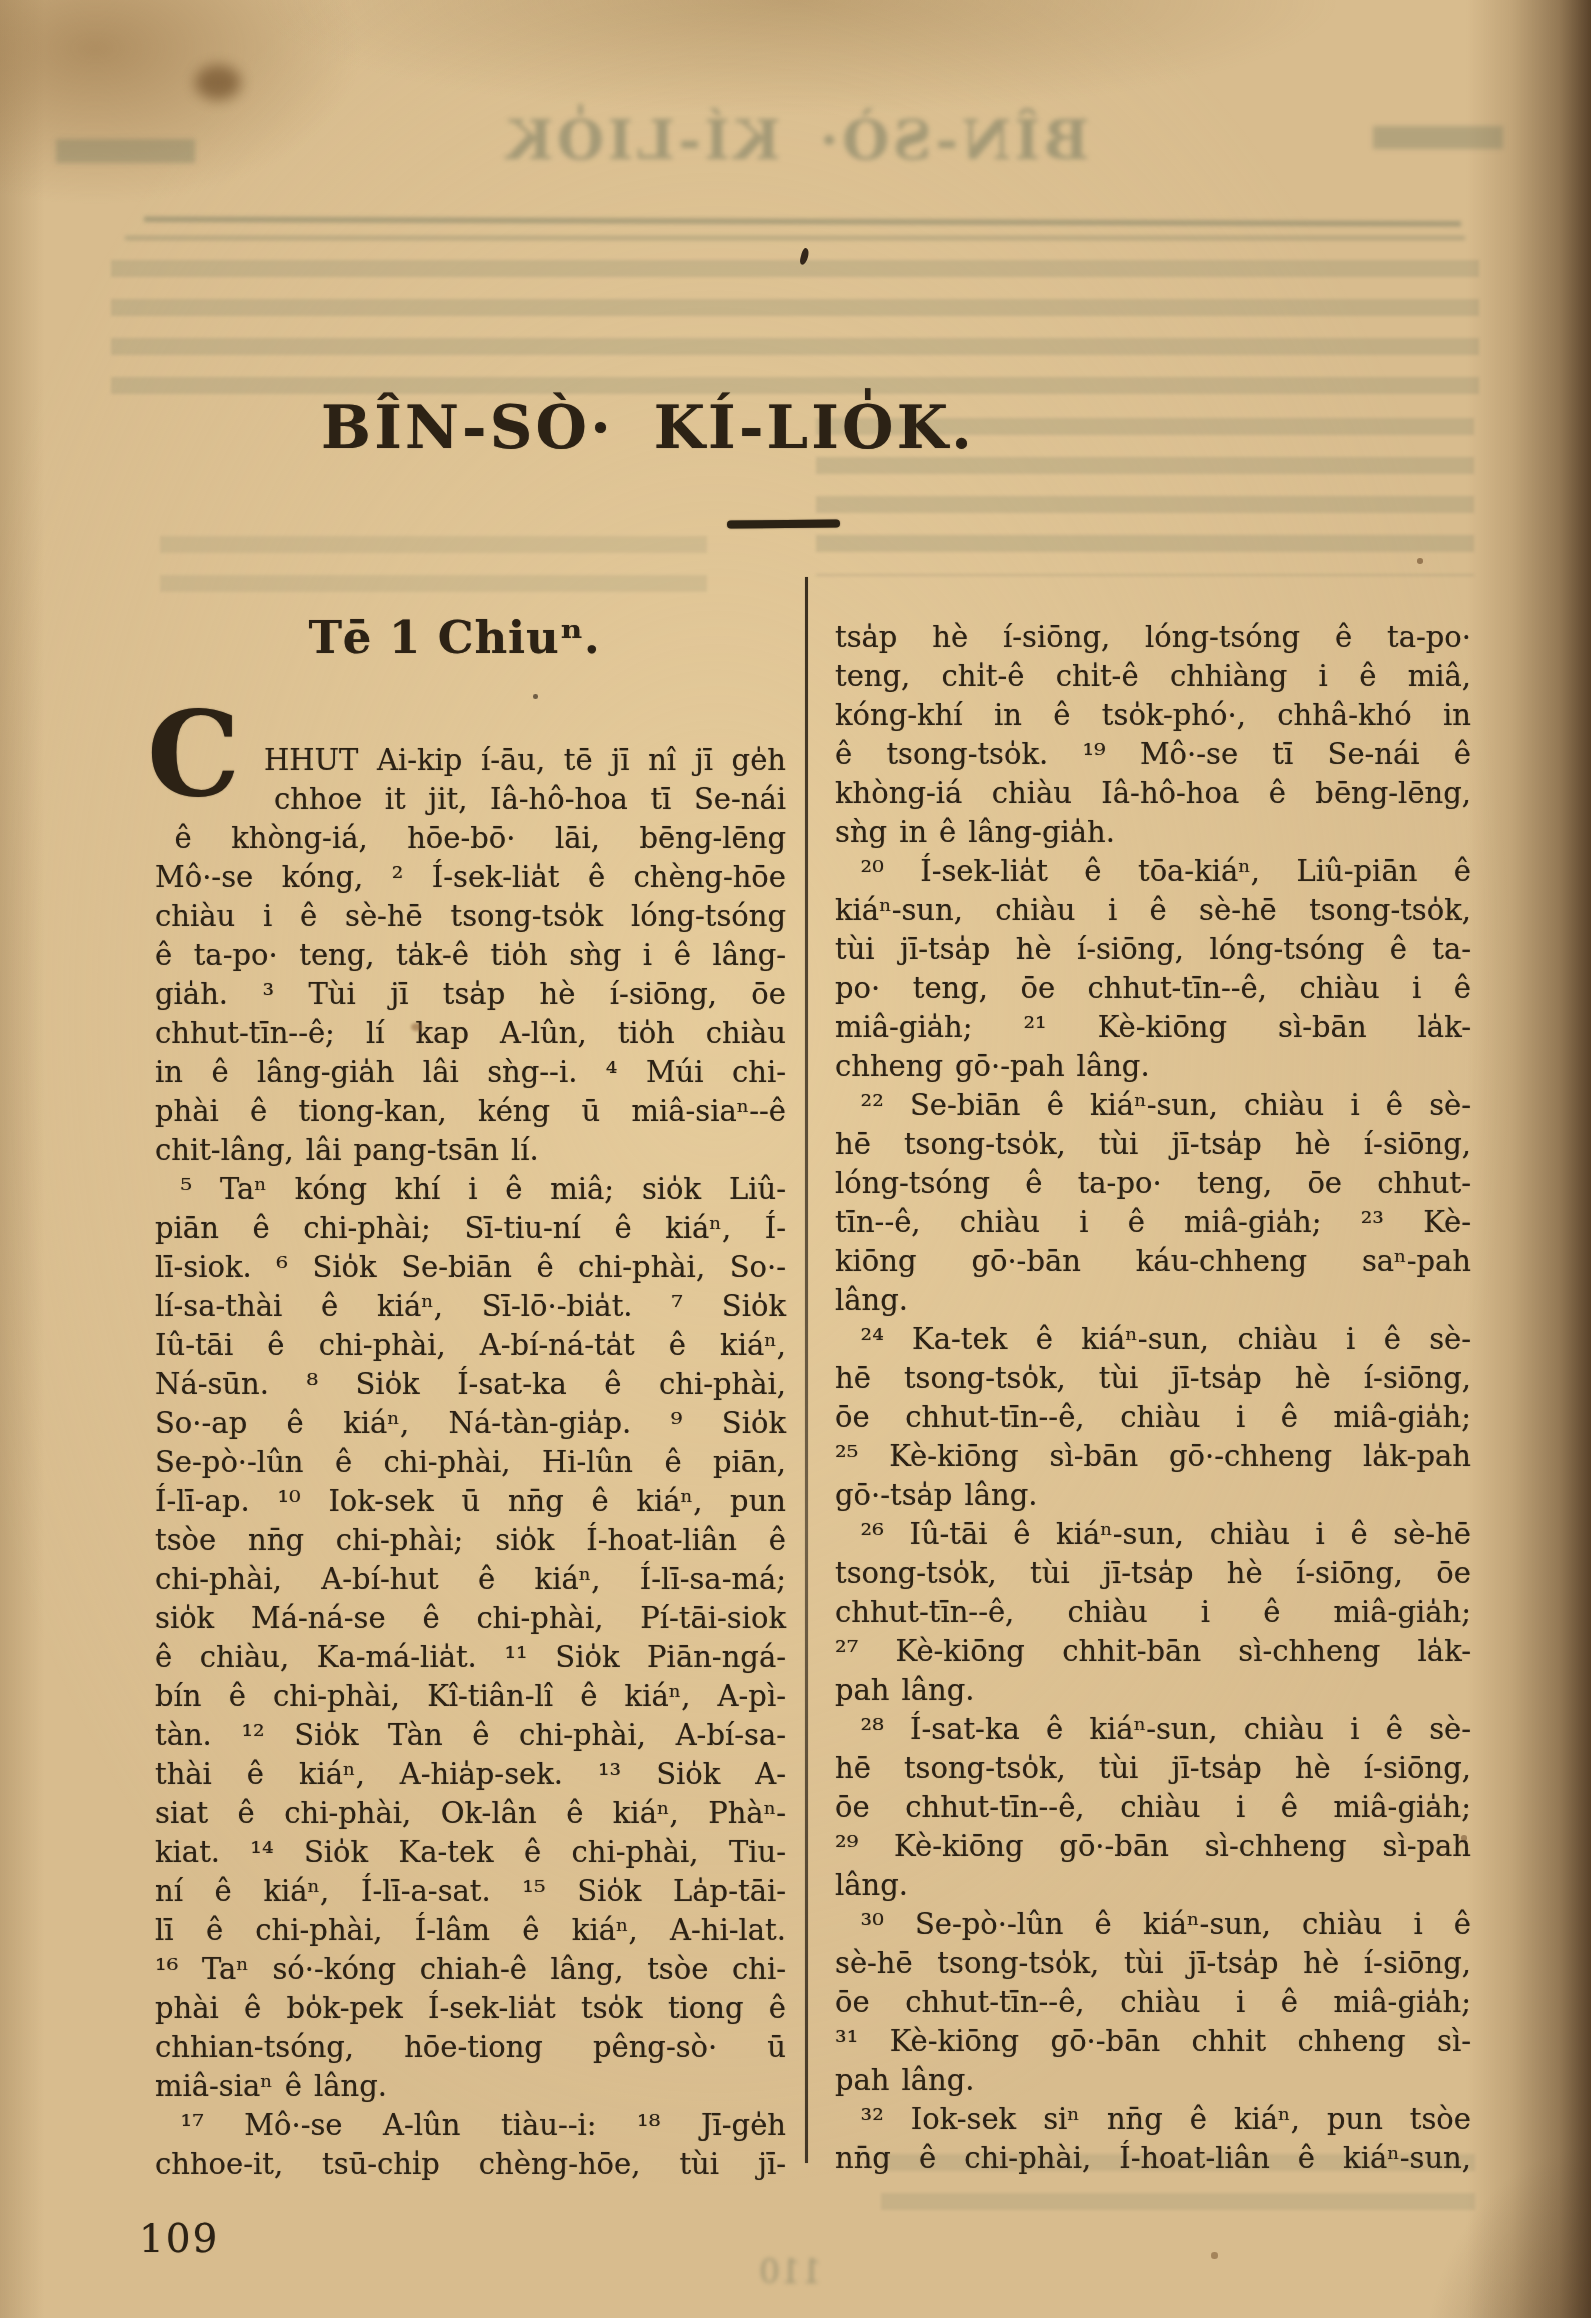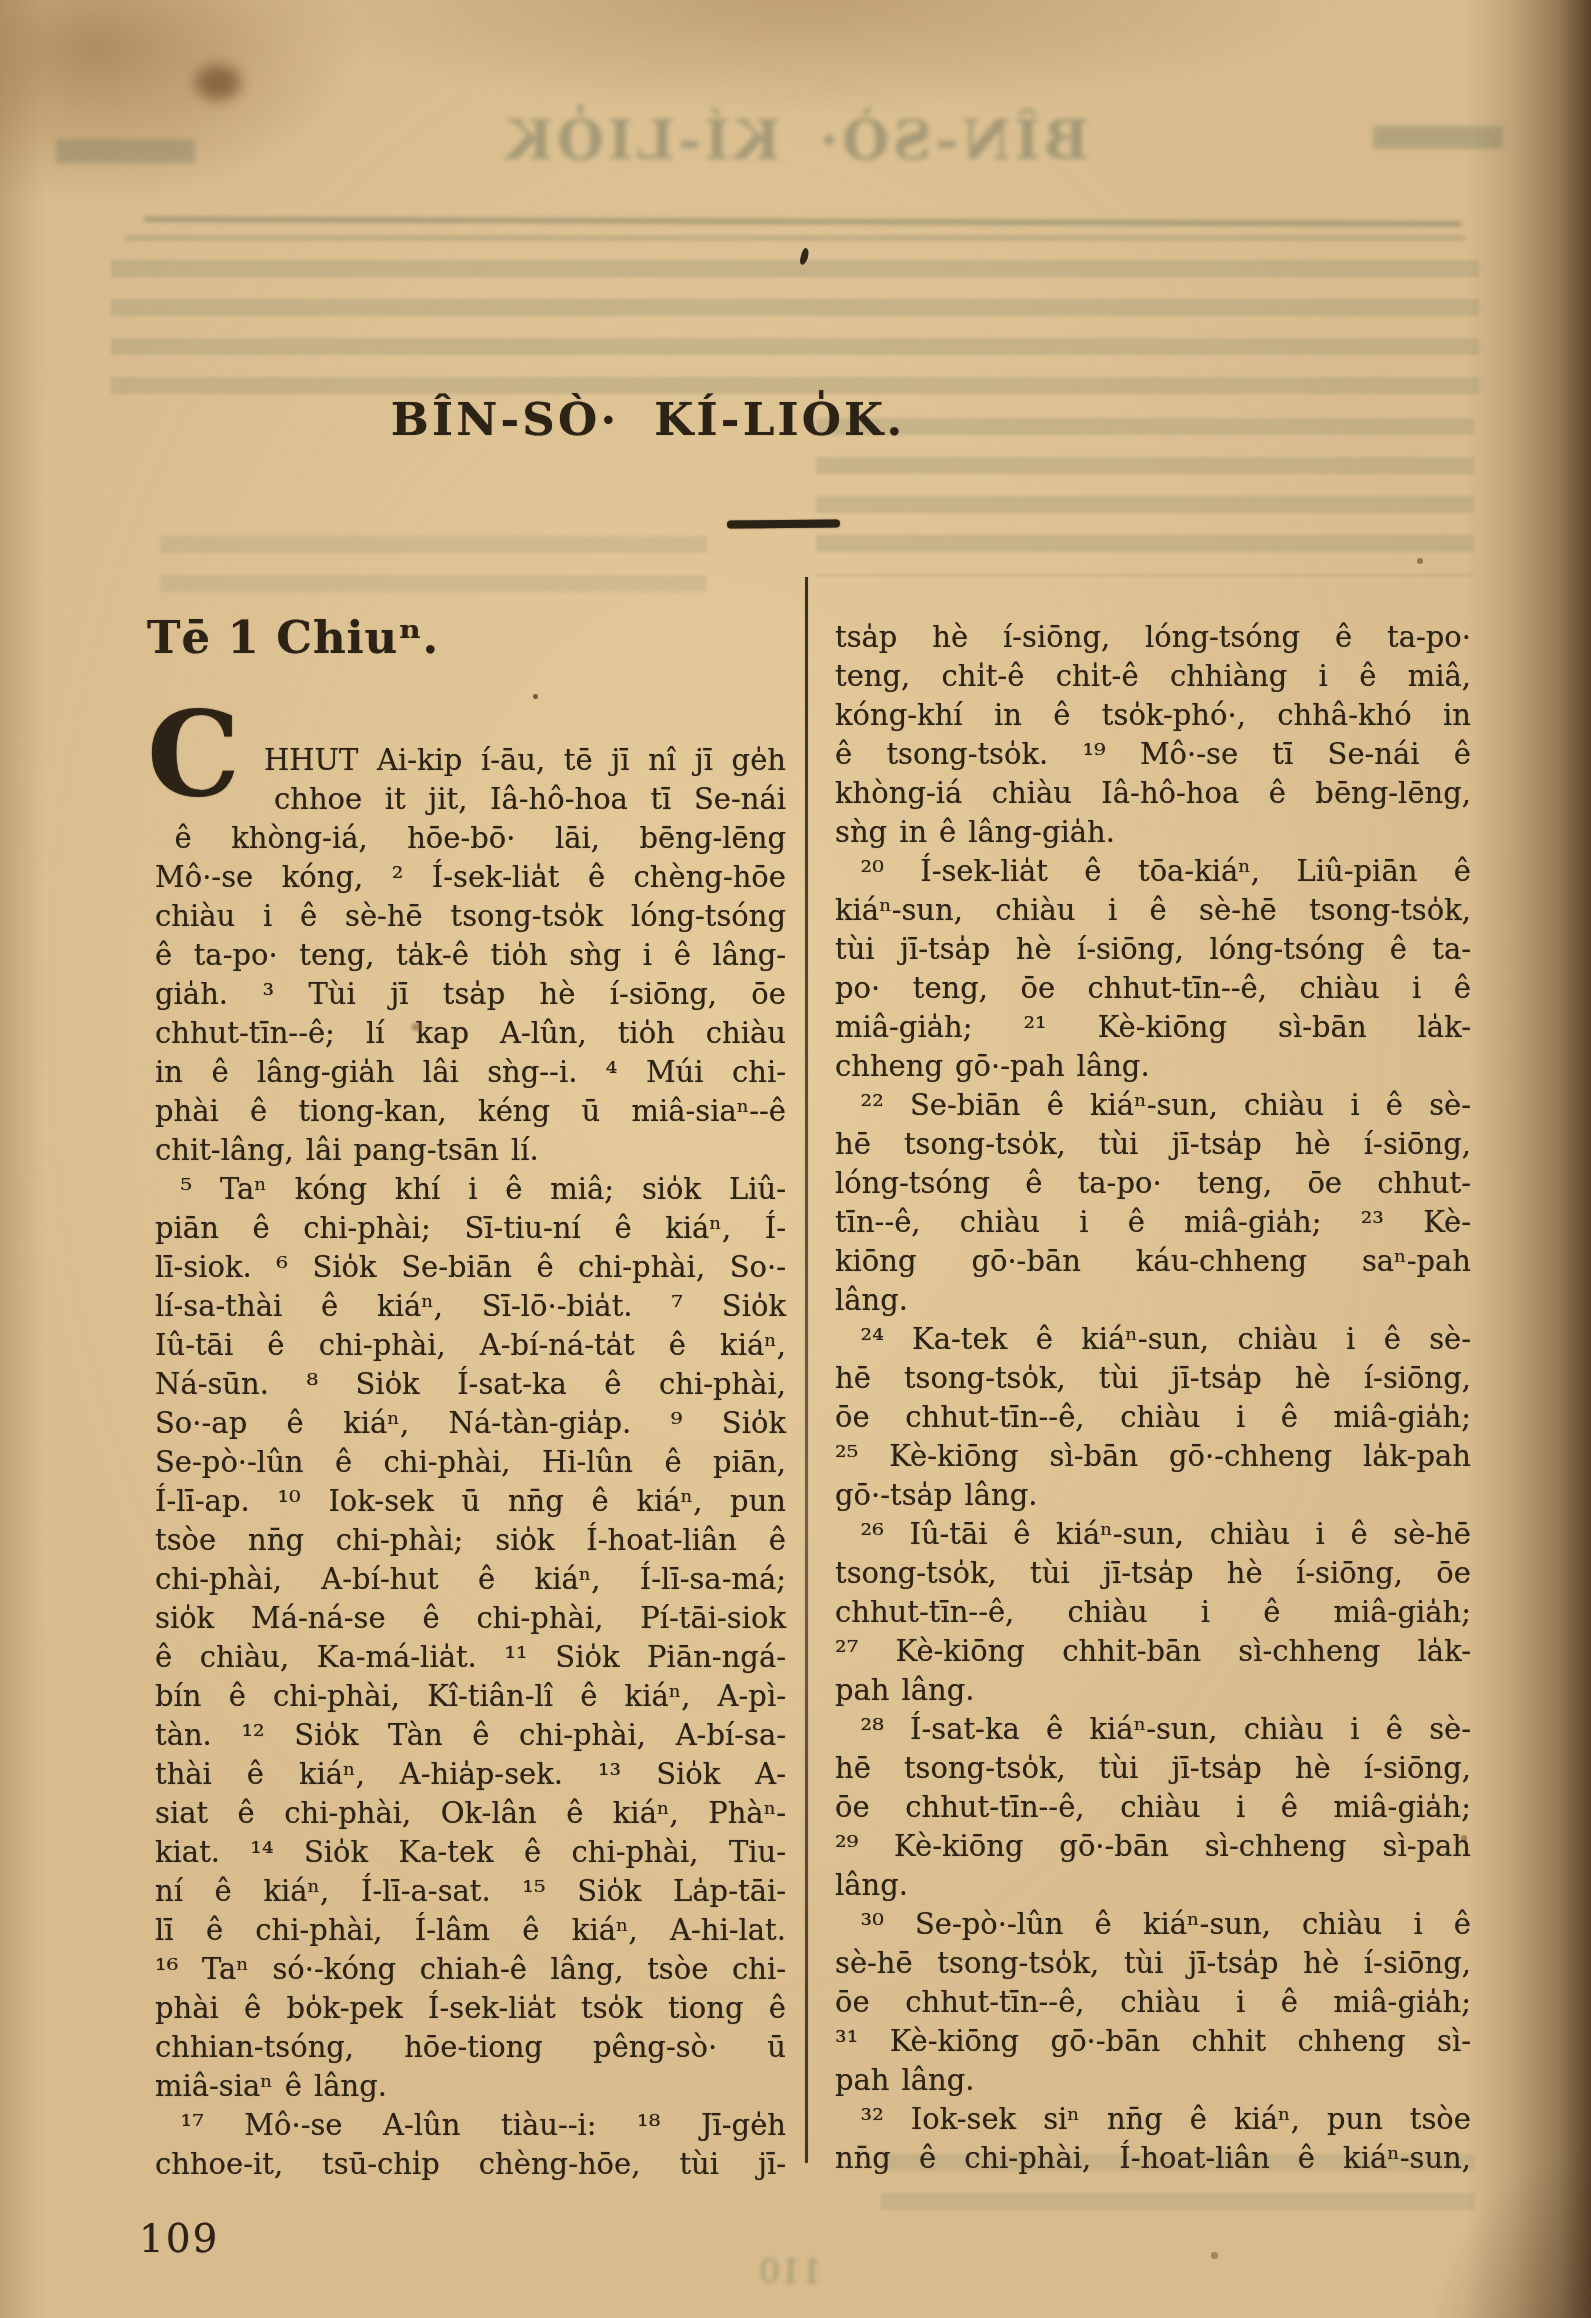--- a/index.html
+++ b/index.html
@@ -17,29 +17,29 @@
       radial-gradient(ellipse 696px 148px at 50% 0%, rgba(148,116,70,.4), rgba(148,116,70,0) 78%),
       linear-gradient(to right, rgba(138,108,68,.32) 0, rgba(138,108,68,0) 44px),
       linear-gradient(to top, rgba(138,108,68,.3) 0, rgba(138,108,68,0) 39px),
       radial-gradient(ellipse 974px 1438px at 45% 42%, rgba(240,216,166,.55), rgba(240,216,166,0) 82%);
   }
   .abs{position:absolute;}
   
   .ink{color:#2c2215;text-shadow:0 0 0.9px rgba(44,34,21,.55);}
   .book-title{
     top:393px;left:0;width:1296px;text-align:center;
-    font-size:45px;font-weight:bold;letter-spacing:3.2px;word-spacing:16px;
+    font-size:59px;font-weight:bold;letter-spacing:3.2px;word-spacing:16px;
   }
   .title-rule{
     top:520px;left:727px;width:113px;height:8px;
     background:#2b2215;border-radius:4.2px;transform:rotate(-.5deg);
     box-shadow:0 0 1.4px rgba(43,34,21,.7);
   }
   .chapter-heading{
-    top:611px;left:147px;width:631px;
+    top:611px;left:139px;width:631px;text-align:center;
     font-size:45px;font-weight:bold;letter-spacing:0.9px;
   }
   .column{width:631px;font-size:29px;margin-top:37px;}
   .col-left{top:704px;left:155px;}
   .col-right{top:581px;left:835px;width:636px;}
   .line{
     height:39px;line-height:39px;white-space:nowrap;
     text-align:justify;text-align-last:justify;
     word-spacing:2.8px;
     text-shadow:0 0 0.9px rgba(44,34,21,.5);

